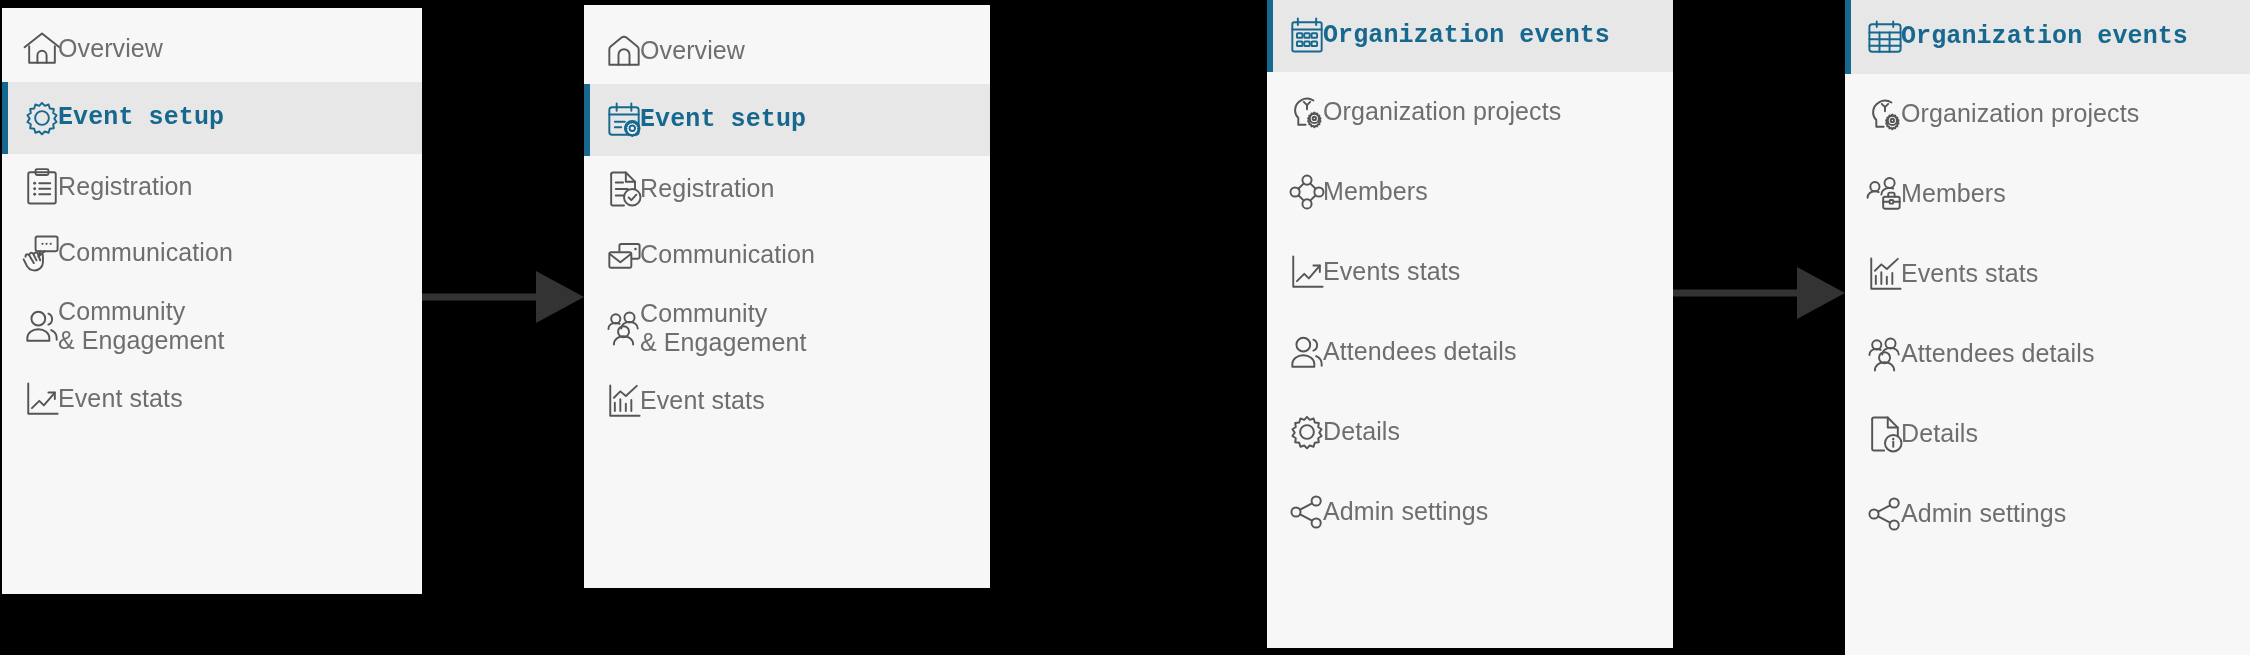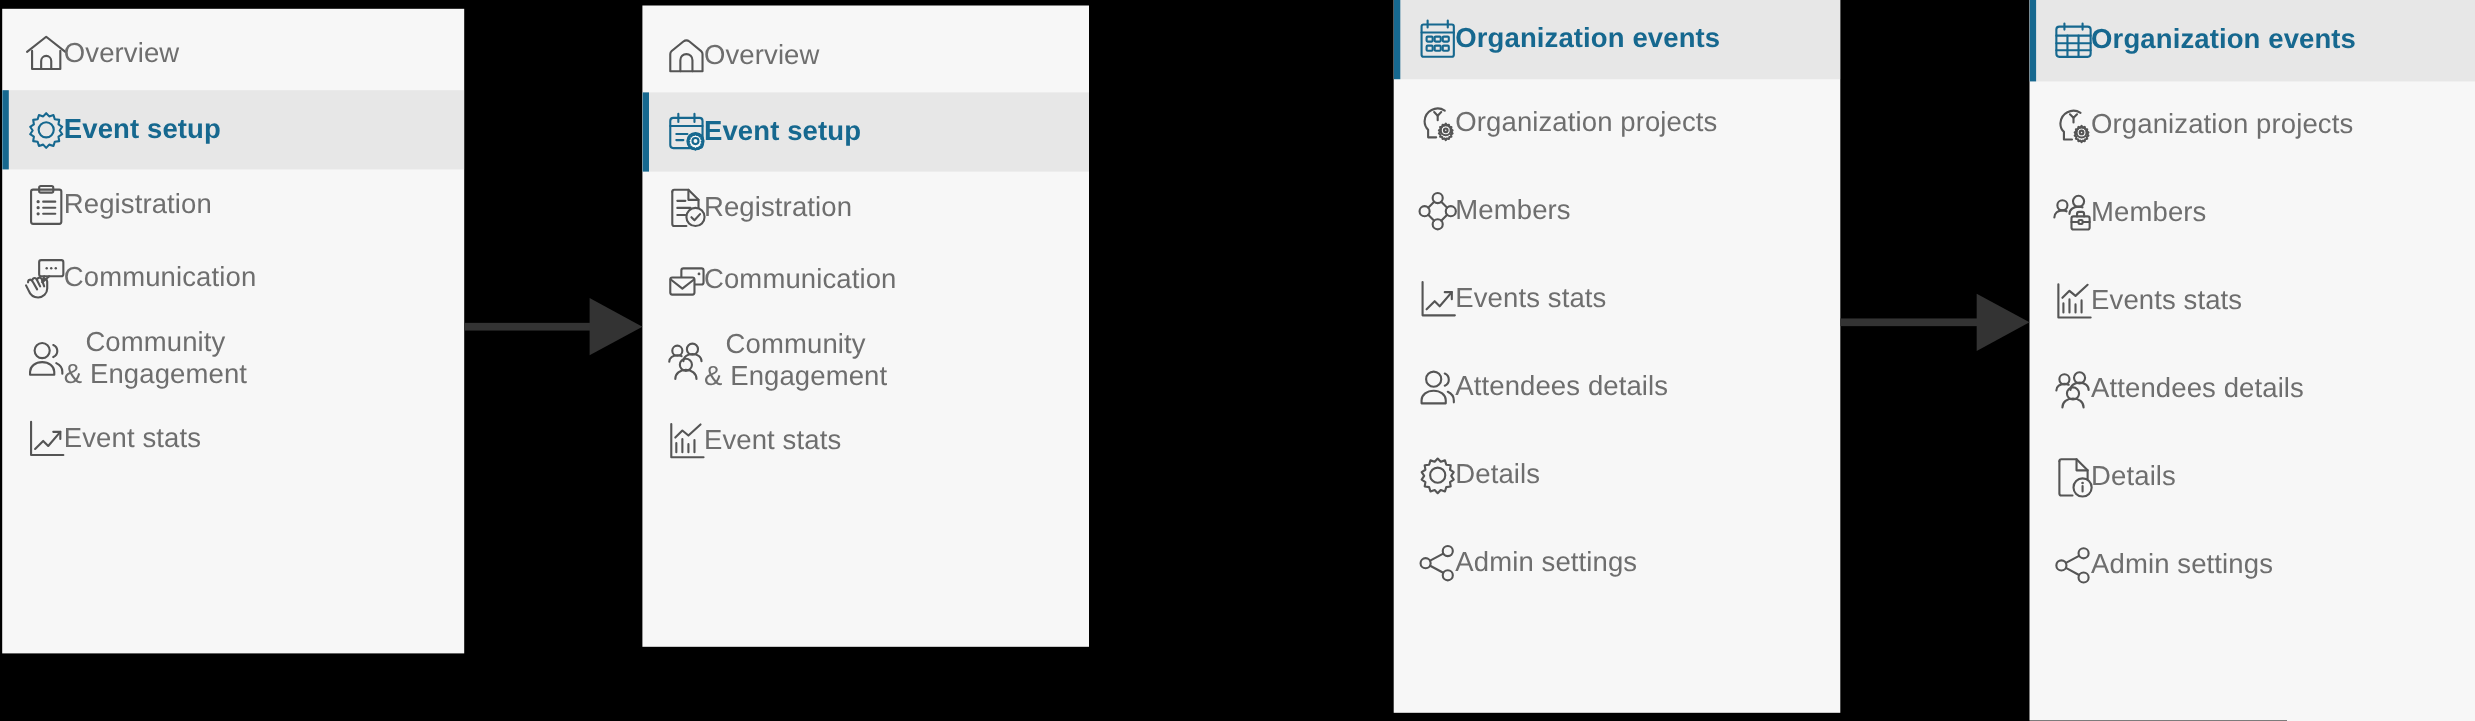--- a/index.html
+++ b/index.html
@@ -1,31 +1,31 @@
 <!DOCTYPE html>
 <html><head>
 <meta charset="utf-8">
 <style>
   html,body{margin:0;padding:0;background:#000;}
   body{width:2250px;height:655px;overflow:hidden;
        font-family:"Liberation Sans","DejaVu Sans",sans-serif;}
-  .stage{position:relative;width:2250px;height:655px;background:#000;text-align:center;}
+  .stage{position:relative;width:2250px;height:655px;background:#000;}
 
   .panel{position:absolute;background:#f7f7f7;box-sizing:border-box;overflow:hidden;}
   .nav{position:relative;width:100%;height:100%;}
 
   .nav-item{position:absolute;left:0;display:flex;align-items:center;box-sizing:border-box;}
   .nav-item .bar{position:absolute;left:0;top:0;bottom:0;width:6px;background:transparent;}
   .nav-item.active .bar{background:#16688f;}
   .nav-item.active{background:#e7e7e7;}
 
   .ic{flex:0 0 auto;display:flex;align-items:center;justify-content:center;}
   .ic svg{display:block;}
   .lbl{color:#6e6e6e;white-space:pre-line;line-height:1.18;letter-spacing:.1px;}
-  .nav-item.active .lbl{color:#16688f;font-weight:bold;}
+  .nav-item.active .lbl{color:#16688f;font-weight:bold;font-family:Liberation Mono, monospace;}
 
   
   .arrow{position:absolute;}
   .arrow .shaft{position:absolute;left:0;top:50%;transform:translateY(-50%);
                 height:7px;background:#333333;}
   .arrow .head{position:absolute;top:50%;transform:translateY(-50%);
                width:0;height:0;border-top:26px solid transparent;
                border-bottom:26px solid transparent;border-left:48px solid #333333;}
 </style>
 </head>

